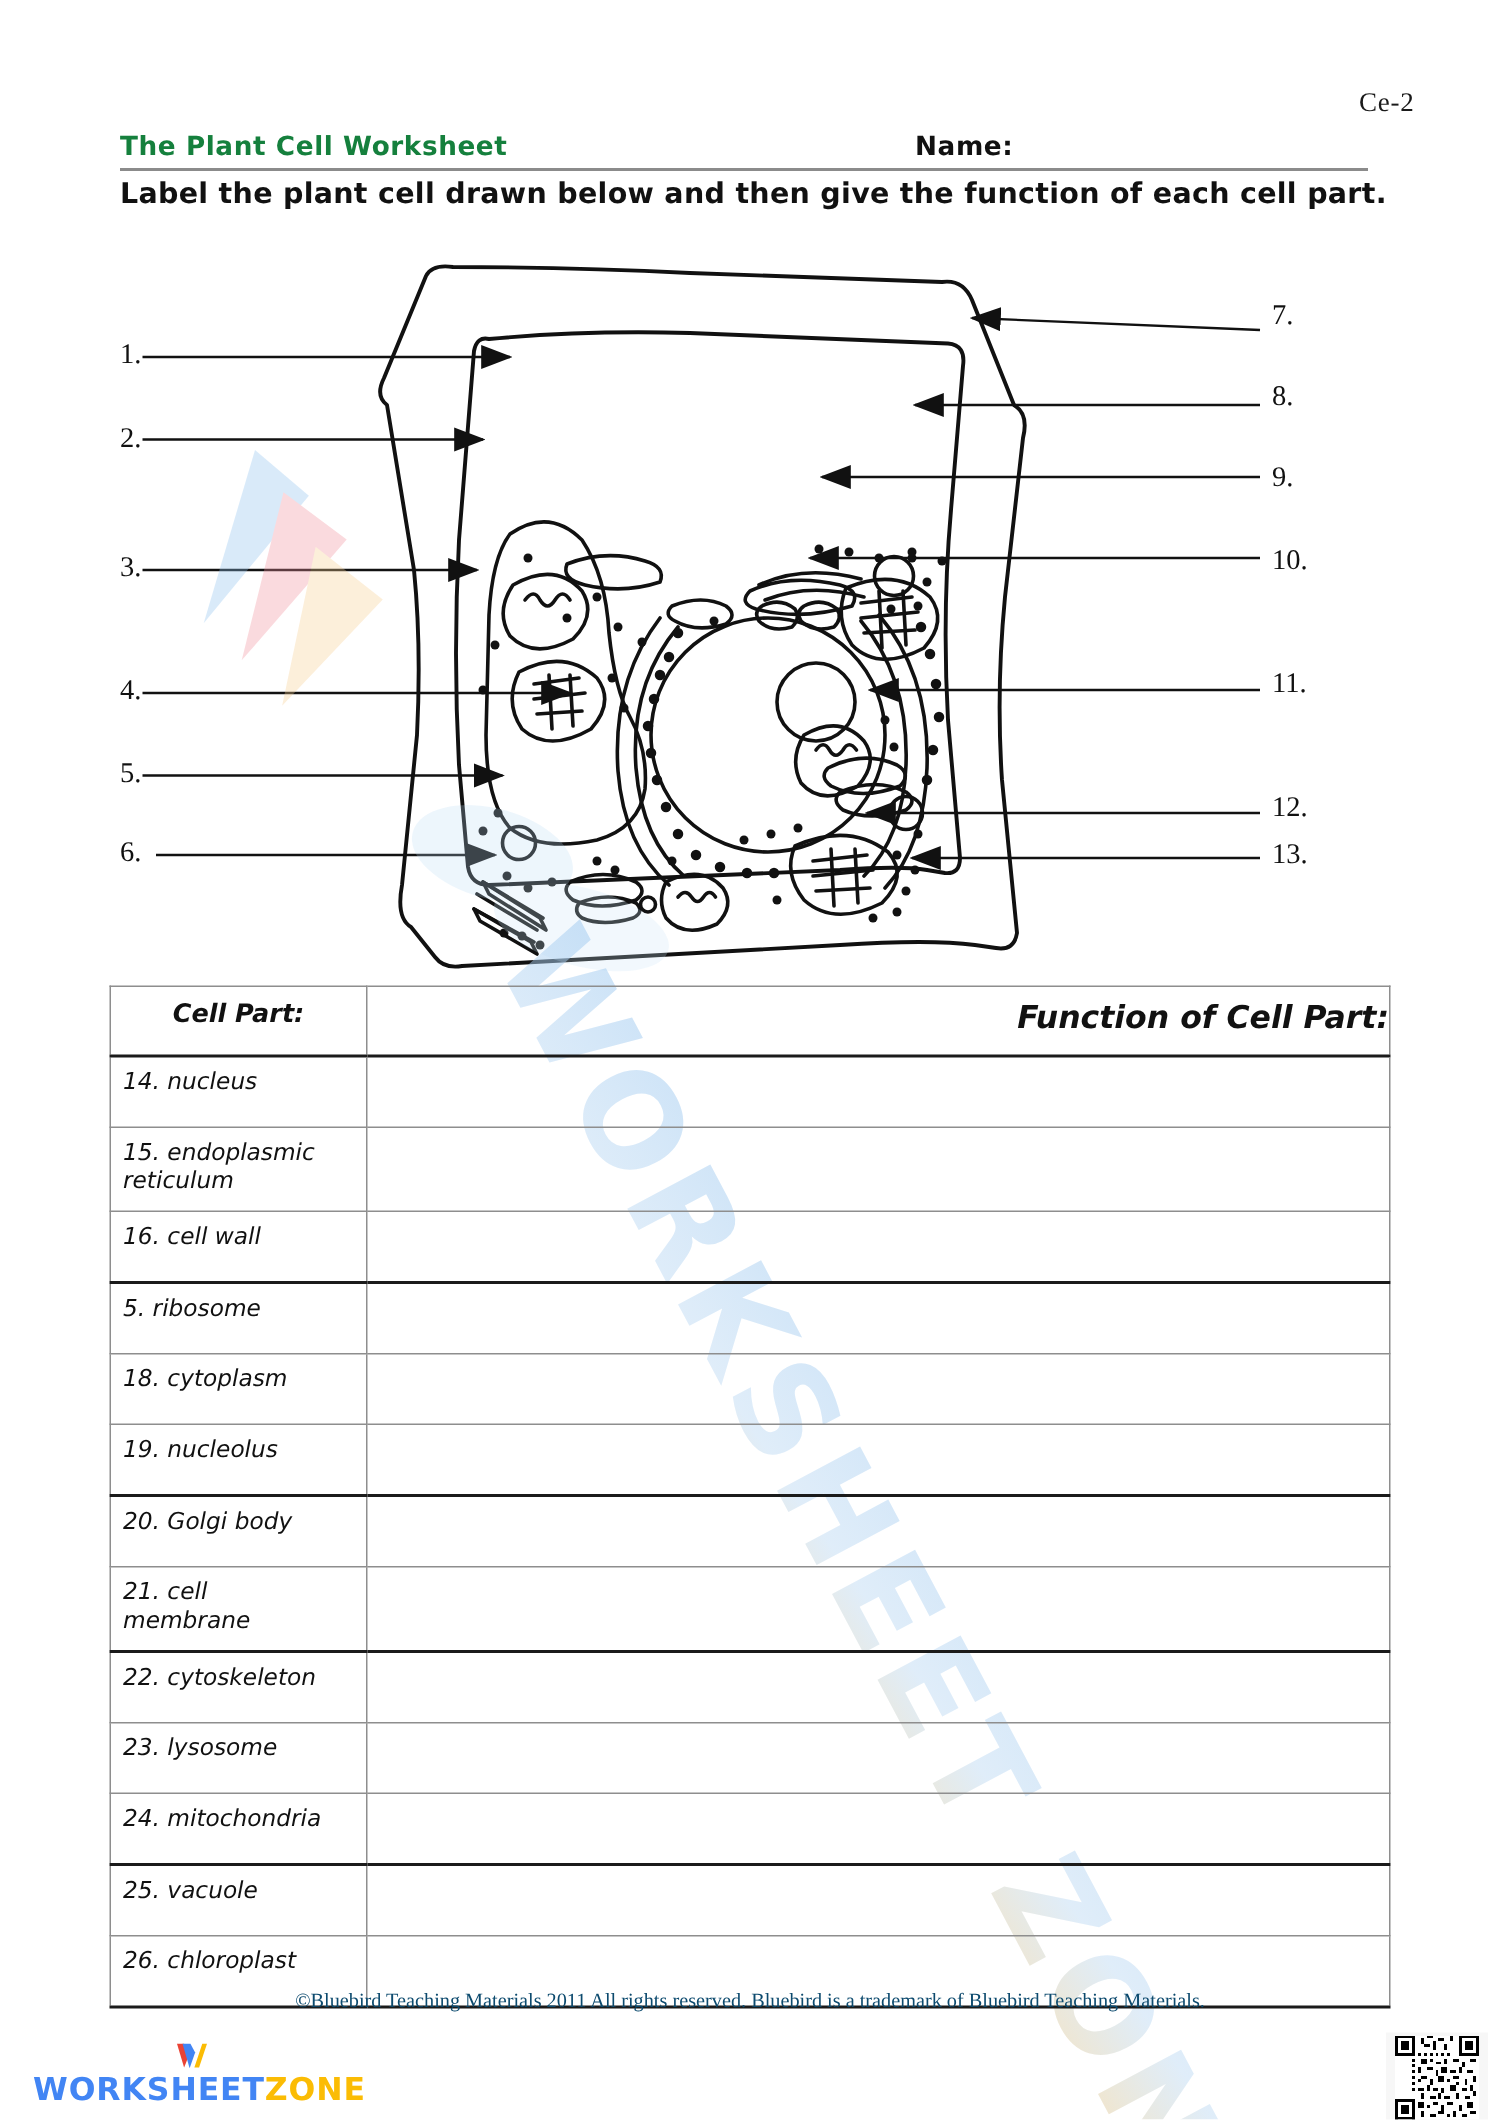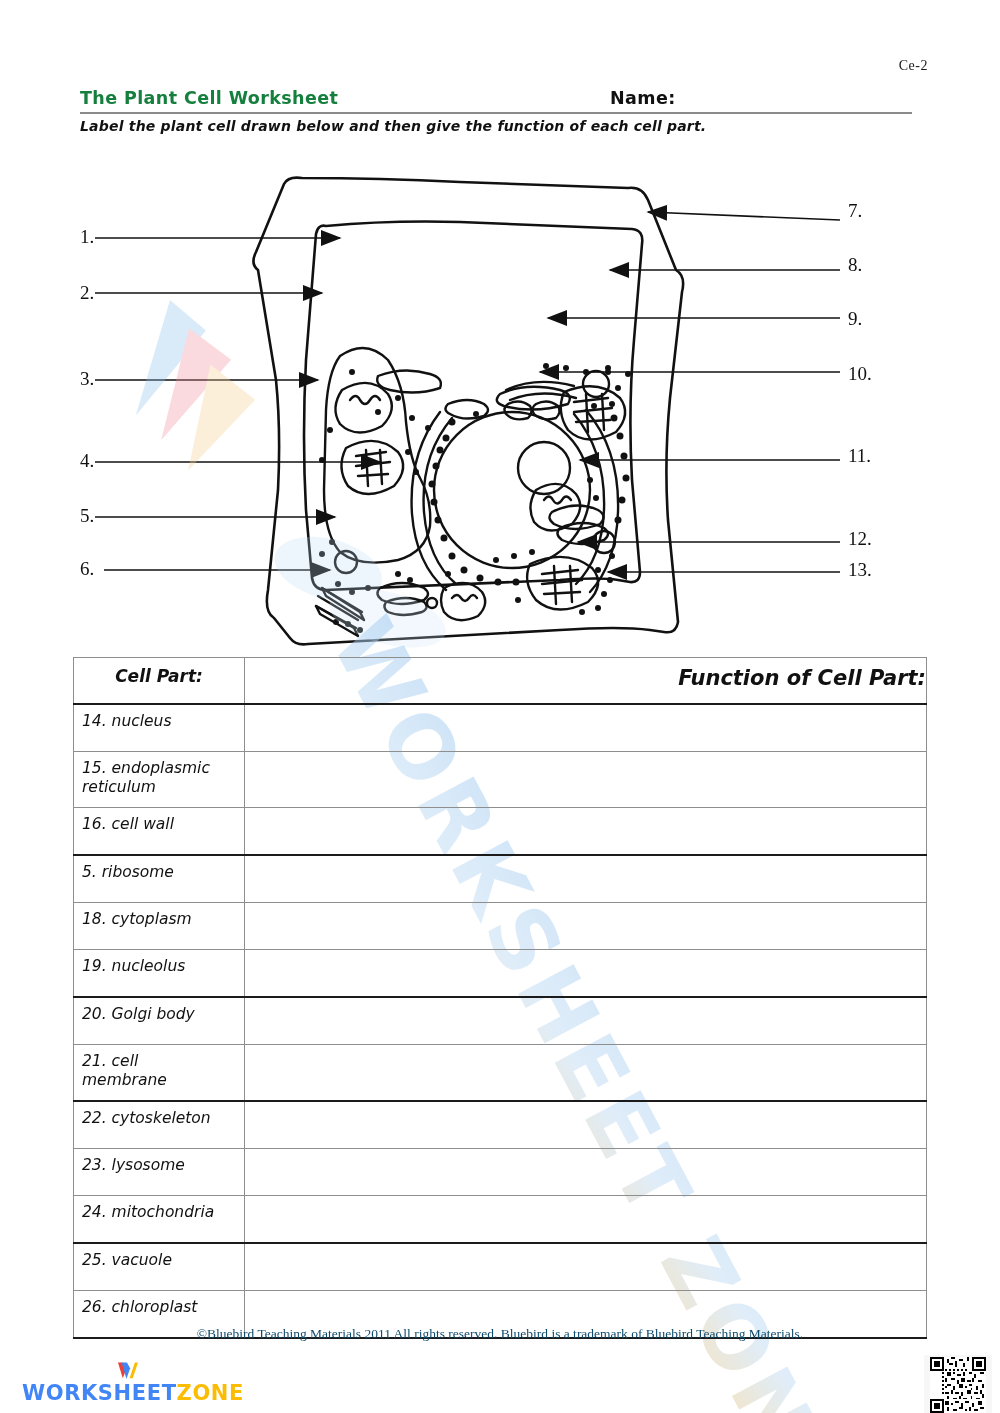--- a/index.html
+++ b/index.html
@@ -12,23 +12,23 @@
     height: 1413px;
     position: relative;
     font-family: "Liberation Sans", sans-serif;
     overflow: hidden;
   }
 
   
   .page-code {
     position: absolute;
     top: 58px;
-    right: 72px;
+    right: 57px;
     font-family: "Liberation Serif", serif;
-    font-size: 14px;
+    font-size: 18px;
     color: #1a1a1a;
     letter-spacing: 0.5px;
   }
 
   
   .header-row {
     position: absolute;
     left: 80px;
     top: 88px;
     width: 832px;
@@ -62,23 +62,22 @@
     top: 24px;
     width: 832px;
     height: 2px;
     background: #8b8b8b;
   }
   .instruction {
     position: absolute;
     left: 80px;
     top: 118px;
     font-family: "DejaVu Sans", sans-serif;
-    font-size: 14px;
+    font-size: 19px;
     font-weight: bold;
-    font-style: italic;
     color: #111;
     letter-spacing: 0.2px;
     white-space: nowrap;
   }
 
   
   .diagram-area {
     position: absolute;
     left: 0;
     top: 160px;

